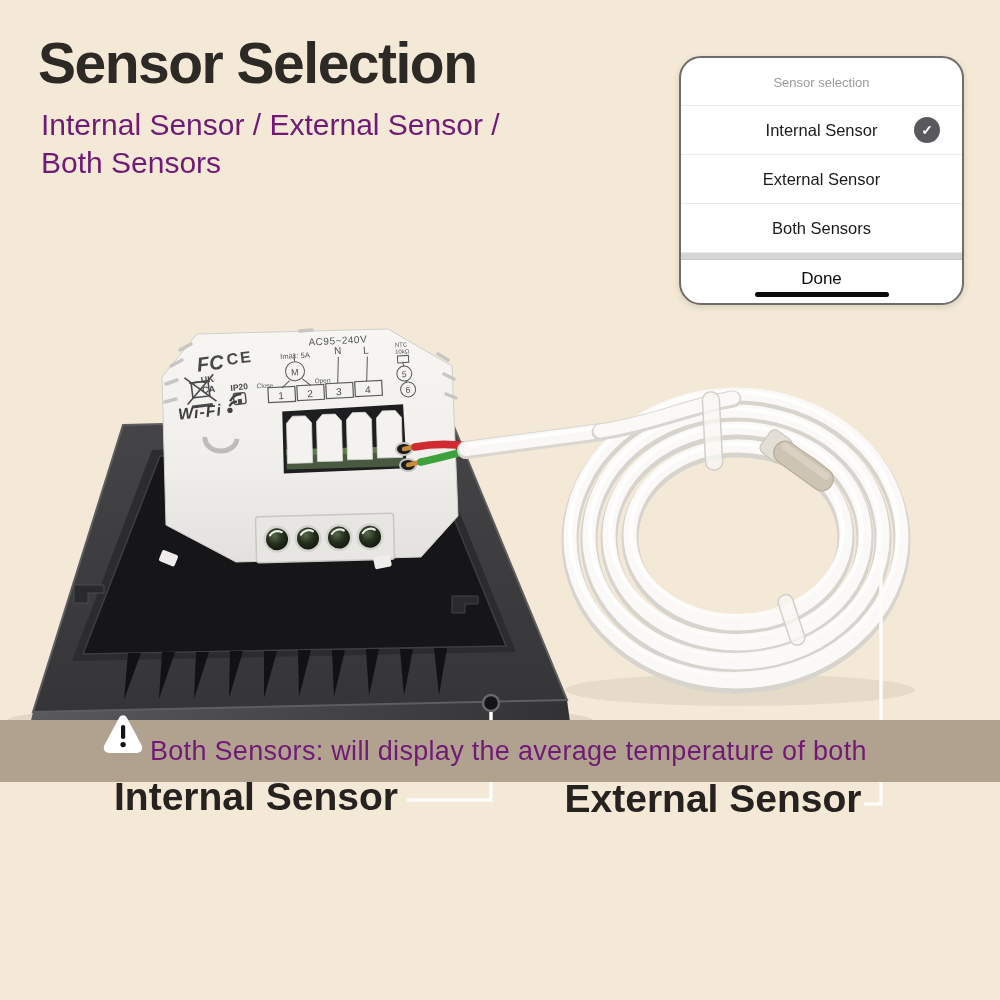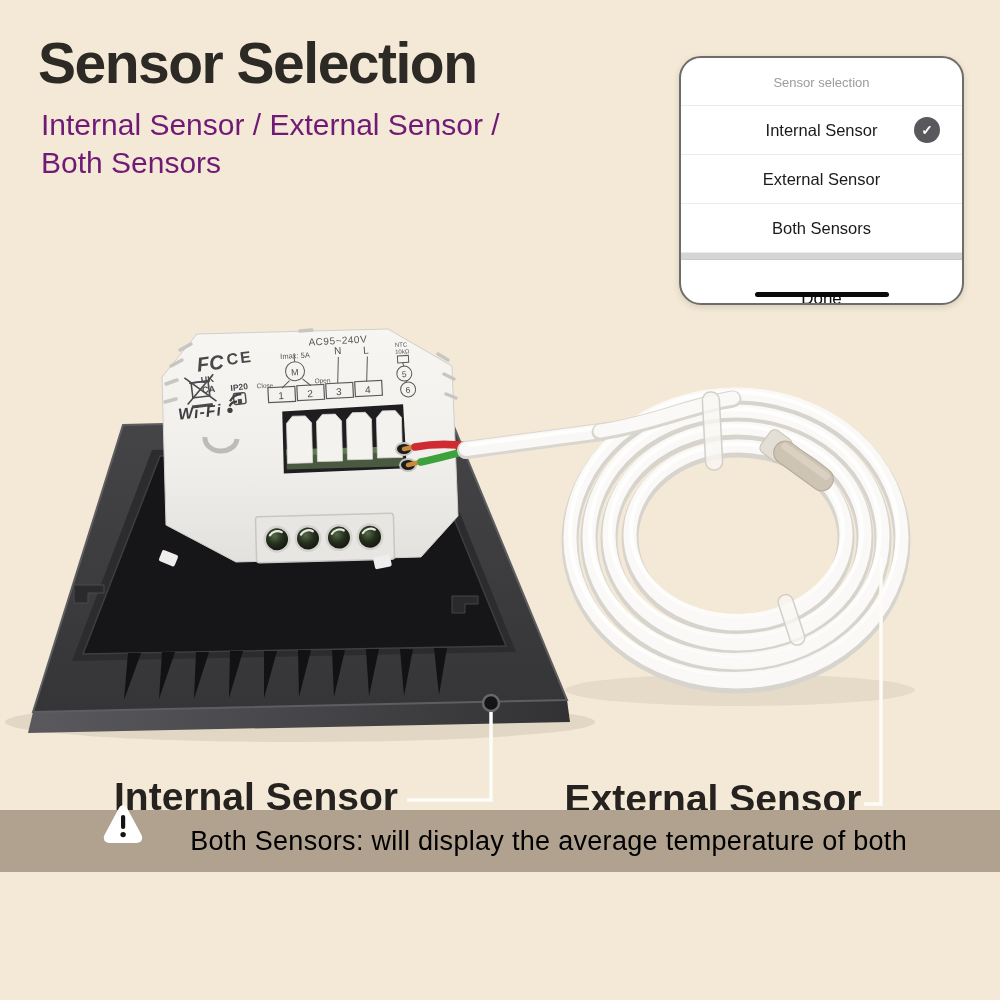--- a/index.html
+++ b/index.html
@@ -1,45 +1,45 @@
 <!DOCTYPE html>
 <html><head>
 <meta charset="utf-8">
 <style>
   html,body{margin:0;padding:0;}
   body{width:1000px;height:1000px;background:#f3e9d6;font-family:"Liberation Sans",sans-serif;position:relative;overflow:hidden;}
-  .stage{position:absolute;inset:0;width:1000px;height:872px;}
+  .stage{position:absolute;inset:0;width:1000px;height:782px;}
 
   
   .header-title{position:absolute;left:38px;top:30px;font-size:57px;font-weight:800;color:#2d2925;letter-spacing:-1.5px;}
   .header-subtitle{position:absolute;left:41px;top:106px;font-size:30px;font-weight:400;color:#701a75;line-height:38px;}
 
   
   .sheet{position:absolute;left:679px;top:56px;width:285px;height:249px;background:#ffffff;
          border:2px solid #6f6d6a;border-radius:22px;box-sizing:border-box;overflow:hidden;
          box-shadow:0 2px 6px rgba(80,70,55,0.18);}
   .sheet-title{height:47px;line-height:50px;text-align:center;color:#9b9b9d;font-size:13px;border-bottom:1px solid #ebebeb;}
   .sheet-row{height:48px;display:flex;align-items:center;justify-content:center;position:relative;
              font-size:16.5px;color:#1a1a1c;border-bottom:1px solid #ebebeb;cursor:pointer;}
   .sheet-row .check{position:absolute;right:22px;width:26px;height:26px;border-radius:50%;background:#59595d;
              color:#ffffff;display:flex;align-items:center;justify-content:center;font-size:14px;font-weight:700;}
   .sheet-sep{height:7px;background:#d5d5d5;border-bottom:1px solid #c9c9c9;box-sizing:border-box;}
-  .sheet-done{height:42px;padding-top:9px;text-align:center;font-size:17px;font-weight:500;color:#0c0c0e;box-sizing:border-box;cursor:pointer;margin-top:20px;}
+  .sheet-done{height:42px;padding-top:9px;text-align:center;font-size:17px;font-weight:500;color:#0c0c0e;box-sizing:border-box;cursor:pointer;}
   .home-bar{position:absolute;bottom:6px;left:50%;transform:translateX(-50%);width:134px;height:5px;border-radius:3px;background:#0a0a0a;}
 
   
   .part-label{position:absolute;font-size:39px;font-weight:700;color:#262220;text-align:center;}
   .label-internal{left:108px;top:775px;width:296px;}
   .label-external{left:563px;top:777px;width:300px;}
 
   
   .footer{position:absolute;left:0;bottom:0;width:1000px;height:62px;background:#b1a28f;}
   .footer-icon{position:absolute;left:99px;top:-14px;width:48px;height:52px;}
-  .footer-text{position:absolute;left:150px;right:93px;top:50%;transform:translateY(-50%);
-               text-align:right;font-size:27px;font-weight:400;color:#000000;letter-spacing:0.3px;}
+  .footer-text{position:absolute;left:150px;right:78px;top:50%;transform:translateY(-50%);
+               text-align:left;font-size:27px;font-weight:400;color:#701a75;letter-spacing:0.3px;}
 
   .photo-svg{position:absolute;left:0;top:300px;width:1000px;height:520px;}
   svg text{font-family:"Liberation Sans",sans-serif;}
 </style>
 </head>
 <body>
 
 <div class="stage">
 
   <div class="header-title">Sensor Selection</div>

